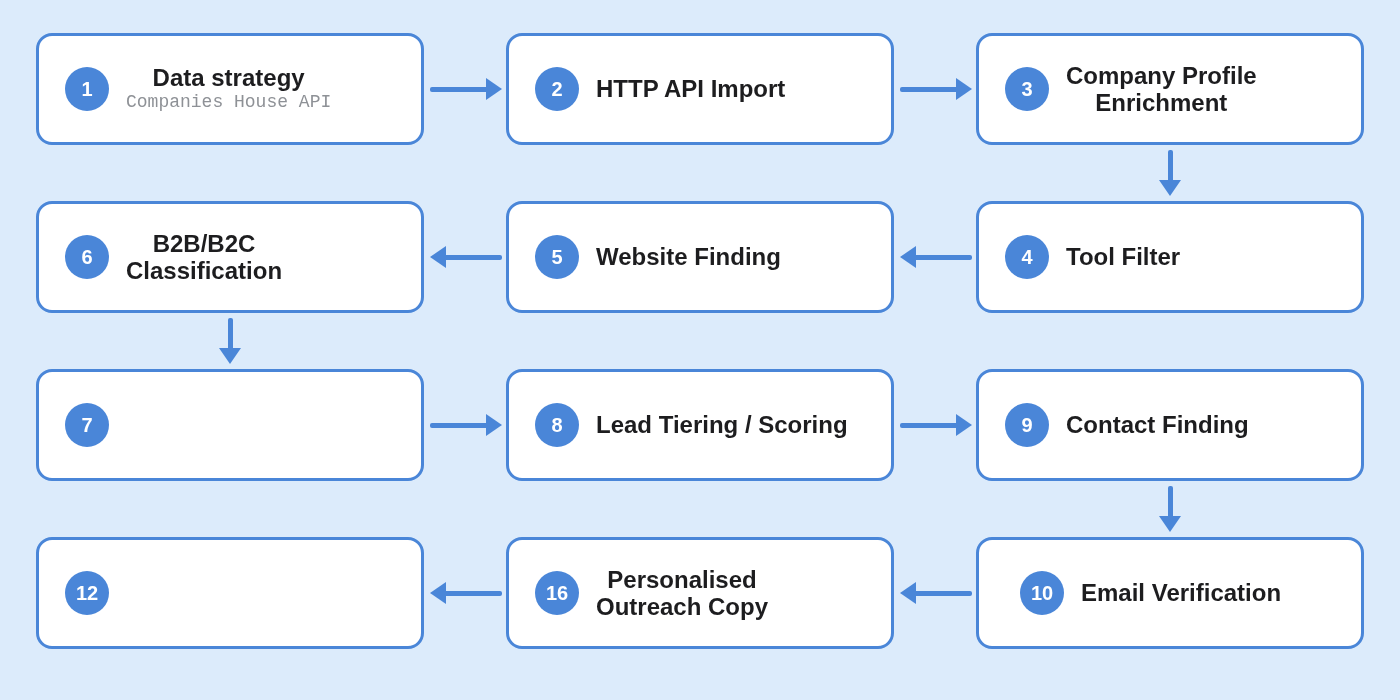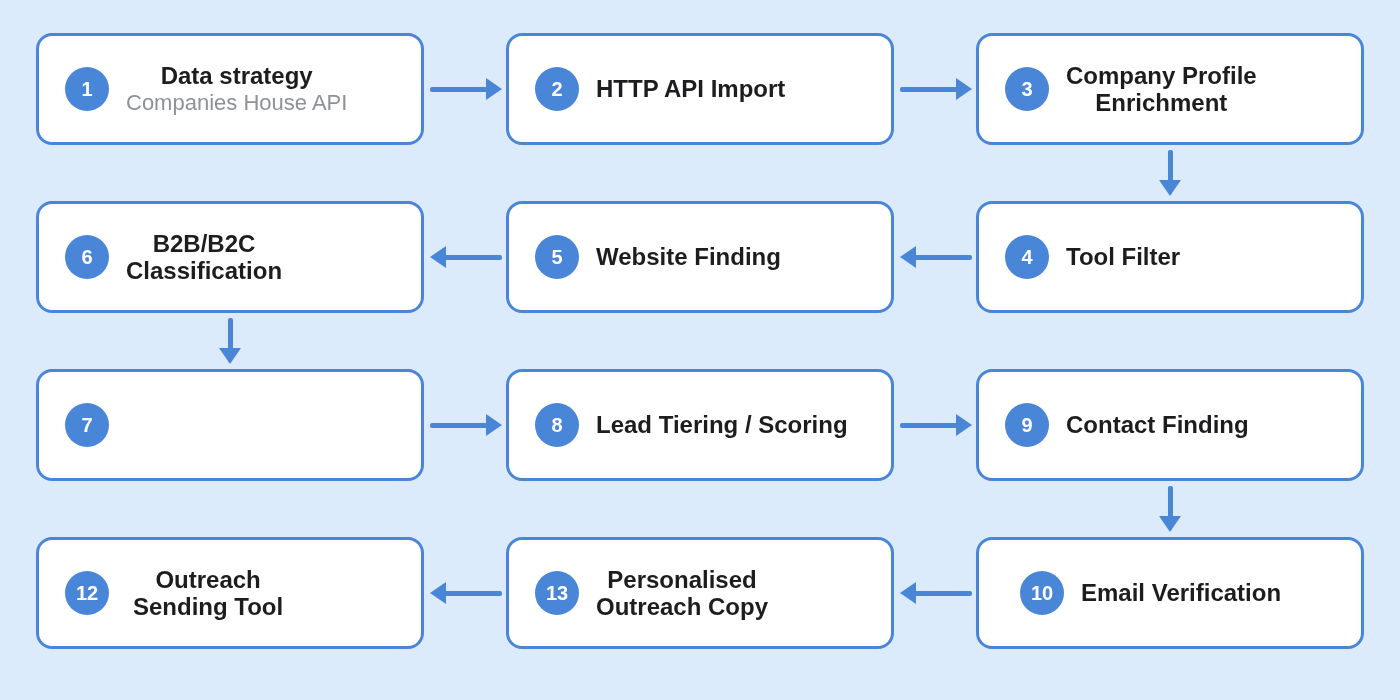--- a/index.html
+++ b/index.html
@@ -43,23 +43,24 @@
   .text{display:flex;flex-direction:column;}
   .title{
     font-size:24px;
     font-weight:700;
     color:var(--title);
     line-height:1.13;
     white-space:pre-line;
     text-align:center;
   }
   .subtitle{
-    font-size:22px;
+    font-size:18px;
     color:var(--subtitle);
     line-height:1.25;
+    font-family:Liberation Mono, monospace;
   }
   .subtitle:empty{display:none;}
   
   .p-1{left:36px;top:33px;}   .p-2{left:506px;top:33px;}  .p-3{left:976px;top:33px;}
   .p-4{left:976px;top:201px;} .p-5{left:506px;top:201px;} .p-6{left:36px;top:201px;}
   .p-7{left:36px;top:369px;}  .p-8{left:506px;top:369px;} .p-9{left:976px;top:369px;}
   .p-10{left:976px;top:537px;padding-left:41px;}.p-11{left:506px;top:537px;}.p-12{left:36px;top:537px;gap:24px;}
   
   .arrow{position:absolute;}
   .arrow-h{width:72px;height:22px;}
@@ -153,34 +154,29 @@
   </div>
 
   <div class="card p-10">
     <div class="badge">10</div>
     <div class="text">
       <div class="title">Email Verification</div>
 
     </div>
   </div>
   <div class="card p-11">
-    <div class="badge">13</div>
+    <div class="badge">16</div>
     <div class="text">
       <div class="title">Personalised
 Outreach Copy</div>
 
     </div>
   </div>
   <div class="card p-12">
     <div class="badge">12</div>
-    <div class="text">
-      <div class="title">Outreach
-Sending Tool</div>
-
-    </div>
   </div>
 
   <div class="arrow arrow-h arrow-right a-1-2">
       <span class="shaft"></span>
       <span class="head"></span>
     </div>
   <div class="arrow arrow-h arrow-right a-2-3">
       <span class="shaft"></span>
       <span class="head"></span>
     </div>

